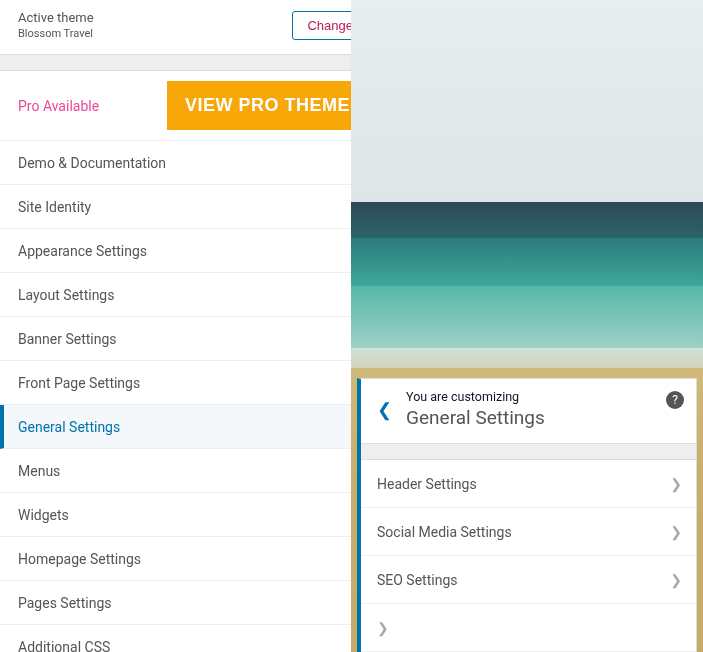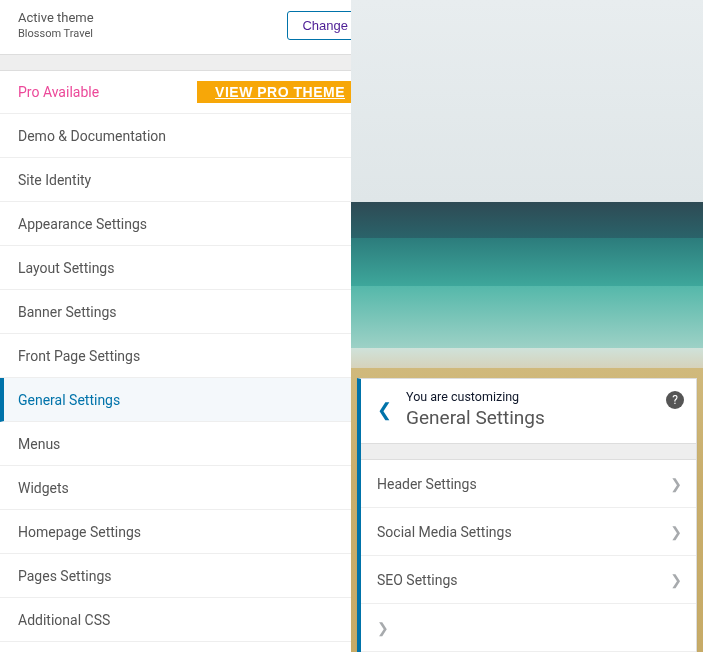--- a/index.html
+++ b/index.html
@@ -12,35 +12,35 @@
     position: relative;
     overflow: hidden;
     background: #fff;
   }
   .main-panel {
     position: absolute;
     left: 0; top: 0;
     width: 382px;
     height: 652px;
     background: #fff;
-    border-right: 7px solid #a16207;
+    border-right: 2px solid #a16207;
   }
   .theme-header {
     background: #fff;
     padding: 10px 12px 14px 18px;
     border-bottom: 1px solid #ddd;
     display: flex;
     justify-content: space-between;
     align-items: center;
   }
   .theme-header .label { font-size: 13px; color: #555; }
   .theme-header .name { font-size: 11px; color: #555; margin-top: 2px; }
   .change-btn {
     border: 1px solid #0073aa;
-    color: #4c1d95;
+    color: #be185d;
     background: #fff;
     border-radius: 3px;
     padding: 6px 14px;
     font-size: 13px;
     cursor: pointer;
   }
   .spacer {
     height: 16px;
     background: #eee;
     border-bottom: 1px solid #ddd;
@@ -50,26 +50,25 @@
     justify-content: space-between;
     align-items: center;
     padding: 10px 12px 10px 18px;
     border-bottom: 1px solid #eee;
   }
   .pro-row .pro-label { color: #ec4899; font-size: 14px; }
   .pro-btn {
     background: #f7a708;
     color: #fff;
     border: none;
-    padding: 3px 18px;
-    font-size: 14px;
+    padding: 14px 18px;
+    font-size: 18px;
     font-weight: bold;
     letter-spacing: 0.5px;
     cursor: pointer;
-    text-decoration: underline;
   }
   .menu-item {
     display: flex;
     justify-content: space-between;
     align-items: center;
     padding: 0 10px 0 18px;
     height: 44px;
     border-bottom: 1px solid #eee;
     color: #555;
     cursor: pointer;

